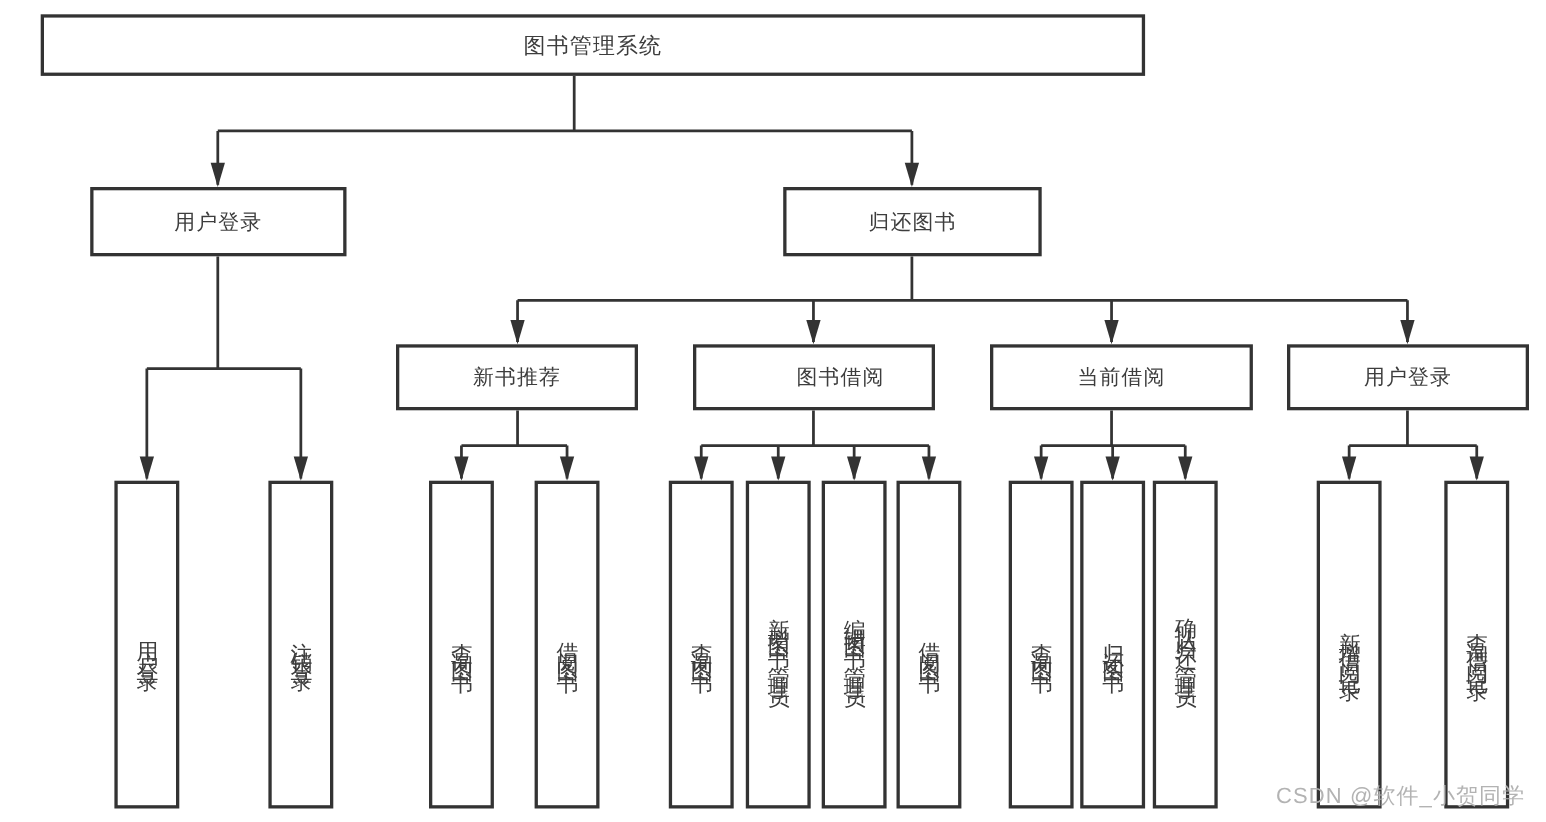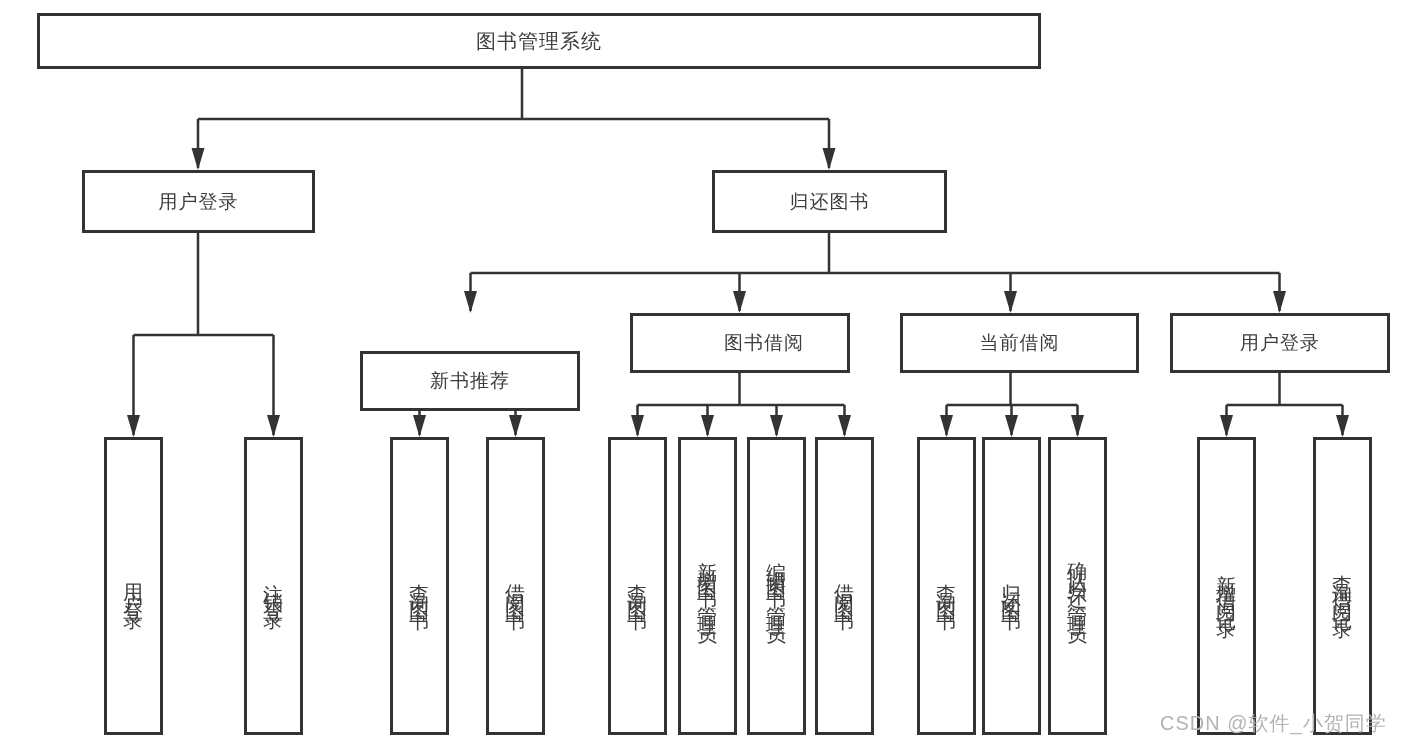--- a/index.html
+++ b/index.html
@@ -107,21 +107,21 @@
     <span>图书管理系统</span>
   </div>
 
   <div class="node hbox" style="left:82px; top:170px; width:233px; height:63px;">
     <span>用户登录</span>
   </div>
   <div class="node hbox" style="left:712px; top:170px; width:235px; height:63px;">
     <span>归还图书</span>
   </div>
 
-  <div class="node hbox" style="left:360px; top:313px; width:220px; height:60px;margin-top:38px;">
+  <div class="node hbox" style="left:360px; top:313px; width:220px; height:60px;">
     <span>新书推荐</span>
   </div>
   <div class="node hbox" style="left:630px; top:313px; width:220px; height:60px;padding-left:48px;">
     <span>图书借阅</span>
   </div>
   <div class="node hbox" style="left:900px; top:313px; width:239px; height:60px;">
     <span>当前借阅</span>
   </div>
   <div class="node hbox" style="left:1170px; top:313px; width:220px; height:60px;">
     <span>用户登录</span>

